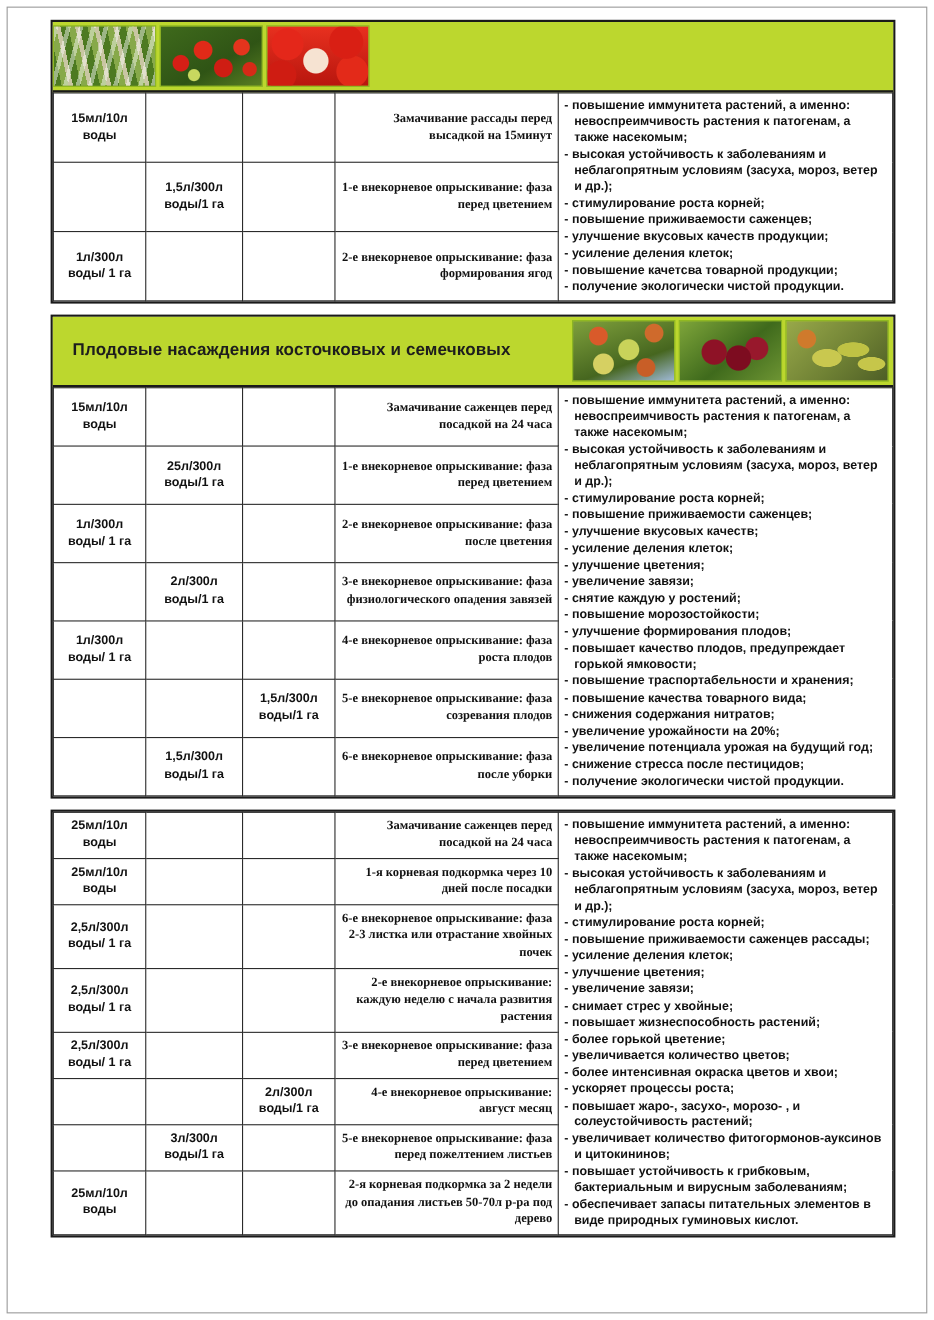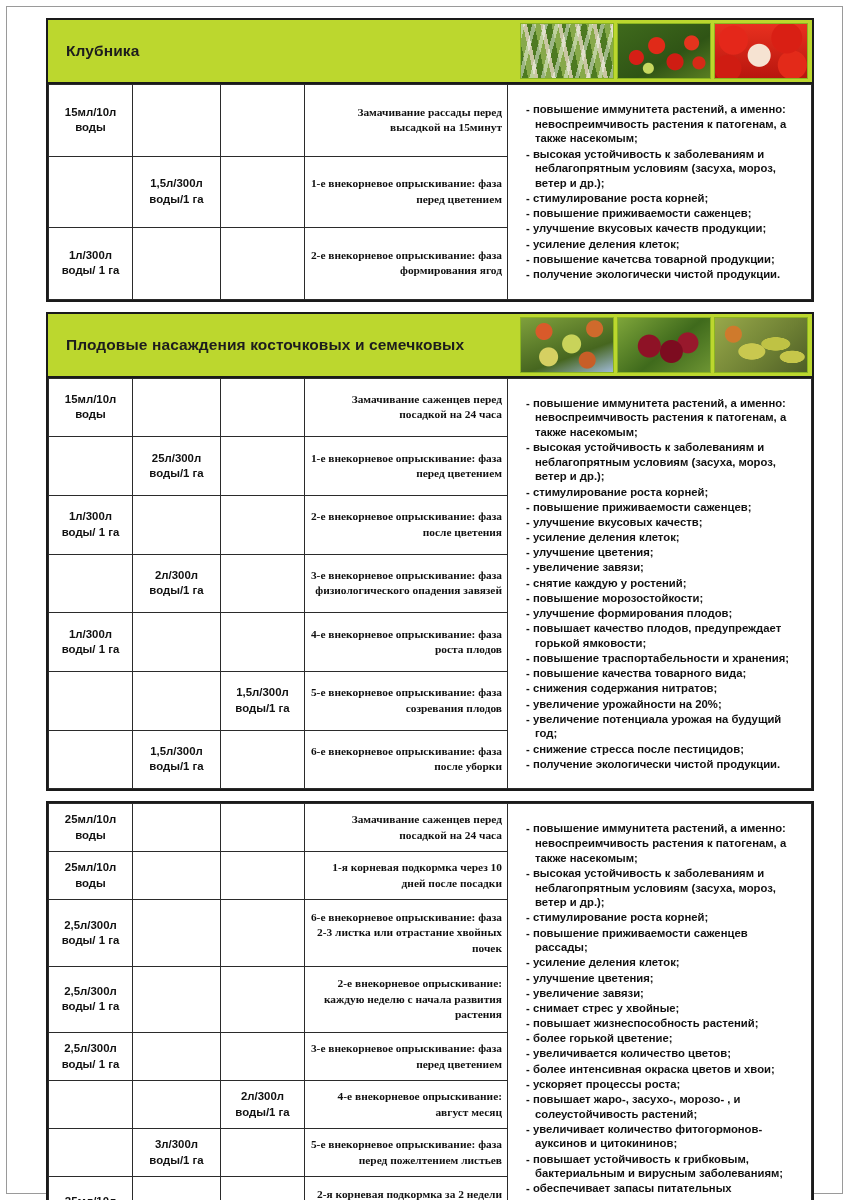--- a/index.html
+++ b/index.html
@@ -176,21 +176,21 @@
   td.c-dose3 { width: 84px; text-align: center; }
   td.c-phase { width: 203px; text-align: right; font-family: Liberation Serif, serif; }
   td.c-benefits {
     border-left: 2px solid #2b2b2b;
     vertical-align: top;
     padding: 3px 6px 3px 4px;
     font-weight: bold;
   }
 
   ul.benefits {
-    margin: 13px;
+    margin: 0;
     padding: 0;
     list-style: none;
   }
   ul.benefits li {
     font-size: 11.3px;
     line-height: 1.30;
     font-weight: bold;
     padding-left: 9px;
     text-indent: -9px;
     margin: 0 0 .5px 0;
@@ -198,21 +198,20 @@
 </style>
 </head>
 <body>
 
 <div class="page-frame"></div>
 
 <div class="page-inner">
   <div id="sections-host">
       <div class="section">
         <div class="sec-header">
-          <div class="sec-title">Клубника</div>
           <div class="sec-photos">
             <div class="photo ph-field"></div>
             <div class="photo ph-berries"></div>
             <div class="photo ph-strawclose"></div>
           </div>
         </div>
         <table class="sec-table">
           <tbody>
             <tr>
               <td class="c-dose">15мл/10л воды</td>

